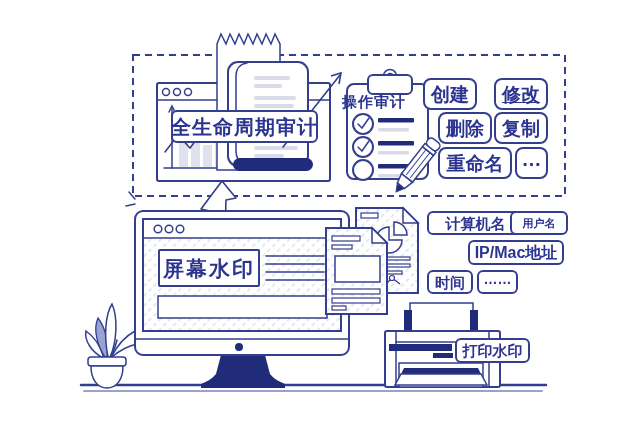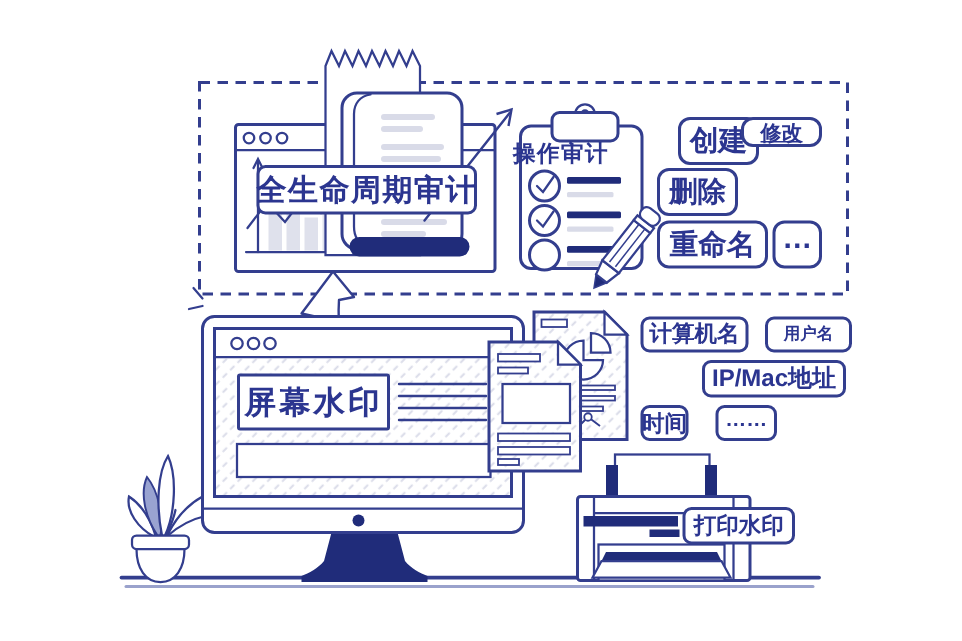--- a/index.html
+++ b/index.html
@@ -202,29 +202,30 @@
       <polygon points="401,374 481,374 487,385 395,385" class="s15"></polygon>
     </g>
   </g>
 </svg>
 
 <div class="tag" style="left:171px;top:110px;width:147px;height:33px;font-size:20px;letter-spacing:1px;">全生命周期审计</div>
 
 <div style="position:absolute;left:336px;top:93px;width:76px;height:18px;display:flex;align-items:center;justify-content:center;
             color:#2b3590;font-size:15px;font-weight:700;letter-spacing:1px;">操作审计</div>
 
-<div class="tag" style="left:452px;top:78px;width:54px;height:32px;font-size:19px;border-radius:8px;">创建</div>
-<div class="tag" style="left:494px;top:78px;width:54px;height:20px;font-size:14px;border-radius:8px;text-decoration:underline;">修改</div>
+<div class="tag" style="left:423px;top:78px;width:54px;height:32px;font-size:19px;border-radius:8px;">创建</div>
+<div class="tag" style="left:494px;top:78px;width:54px;height:32px;font-size:19px;border-radius:8px;text-decoration:underline;">修改</div>
 <div class="tag" style="left:438px;top:112px;width:54px;height:32px;font-size:19px;border-radius:8px;">删除</div>
+<div class="tag" style="left:494px;top:112px;width:54px;height:32px;font-size:19px;border-radius:8px;">复制</div>
 <div class="tag" style="left:438px;top:147px;width:74px;height:32px;font-size:19px;border-radius:8px;">重命名</div>
 <div class="tag" style="left:515px;top:147px;width:33px;height:32px;font-size:20px;font-weight:700;border-radius:8px;padding-bottom:8px;">…</div>
 
 <div class="tag" style="left:158px;top:249px;width:102px;height:38px;font-size:21px;letter-spacing:2px;border-radius:2px;">屏幕水印</div>
 
-<div class="tag" style="left:427px;top:211px;width:72px;height:24px;font-size:15px;font-family:Liberation Serif, serif;">计算机名</div>
+<div class="tag" style="left:427px;top:211px;width:97px;height:24px;font-size:15px;">计算机名</div>
 <div class="tag" style="left:510px;top:211px;width:58px;height:24px;font-size:11px;">用户名</div>
 <div class="tag" style="left:428px;top:240px;width:96px;height:25px;font-size:16px;margin-left:40px;">IP/Mac地址</div>
-<div class="tag" style="left:427px;top:270px;width:32px;height:24px;font-size:15px;">时间</div>
+<div class="tag" style="left:427px;top:270px;width:46px;height:24px;font-size:15px;">时间</div>
 <div class="tag" style="left:477px;top:270px;width:41px;height:24px;font-size:14px;font-weight:700;padding-bottom:6px;">……</div>
 
 <div class="tag" style="left:455px;top:338px;width:75px;height:25px;font-size:15px;">打印水印</div>
 
 </div>
 
 </body></html>

